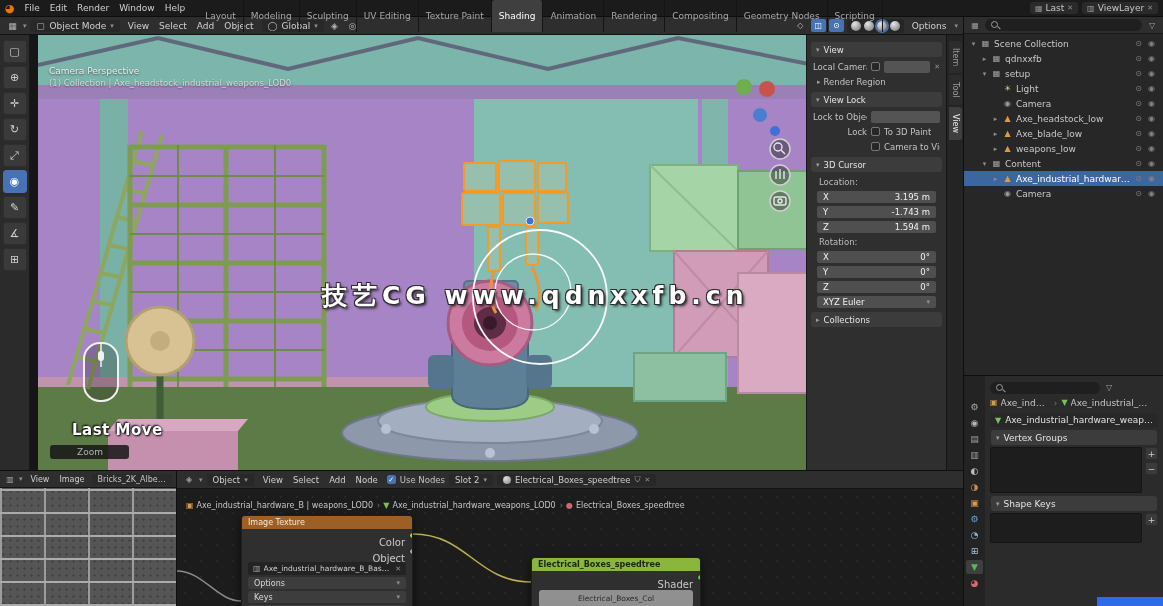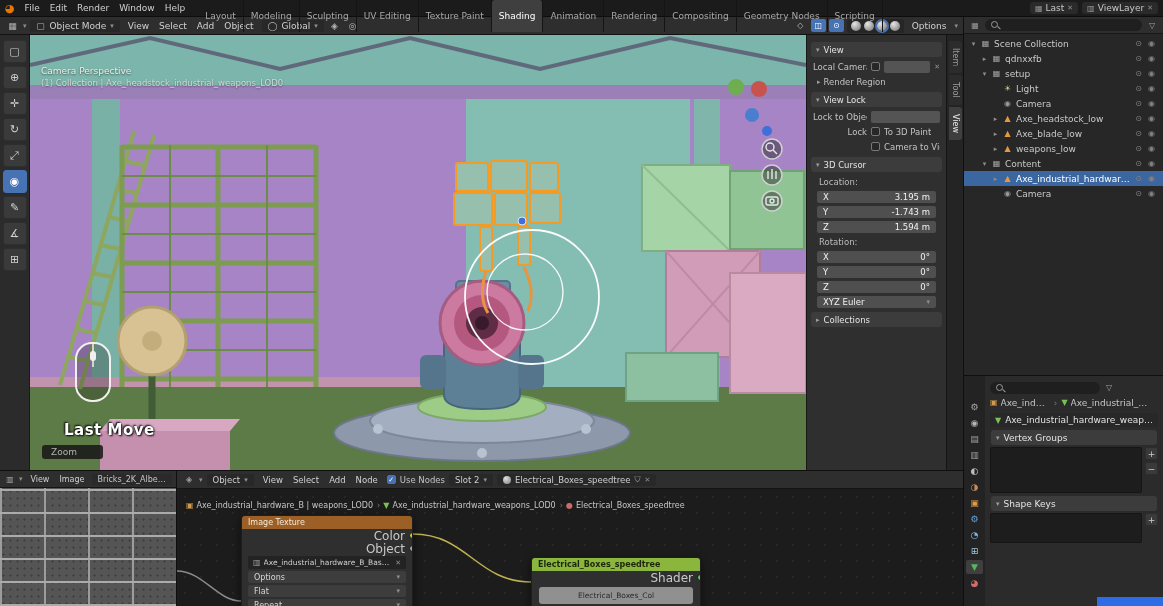--- a/index.html
+++ b/index.html
@@ -35,30 +35,30 @@
   .sph.on{box-shadow:0 0 0 2px #4772b3}
 
   
   .toolbar{left:0;top:35px;width:30px;height:435px;background:#2b2b2b;border-right:1px solid #191919;
            display:flex;flex-direction:column;align-items:center;gap:3px;padding-top:5px;z-index:3}
   .tool-btn{width:24px;height:23px;border-radius:3px;background:#3a3a3a;color:#cfcfcf;display:flex;
             align-items:center;justify-content:center;font-size:11px;border:1px solid #2e2e2e}
   .tool-btn.active{background:#4772b3;border-color:#4772b3;color:#fff}
 
   
-  .viewport{left:30px;top:35px;width:776px;height:435px;overflow:hidden;background:#7cb5ab}
+  .viewport{left:38px;top:35px;width:776px;height:435px;overflow:hidden;background:#7cb5ab}
   .viewport svg{display:block;width:776px;height:435px}
   .vp-label{position:absolute;left:11px;top:31px;color:#ececec;font-size:9px;text-shadow:0 1px 2px rgba(0,0,0,.55)}
   .vp-collection{position:absolute;left:11px;top:43px;color:#e0e0e0;opacity:.82;font-size:8.5px;text-shadow:0 1px 2px rgba(0,0,0,.55)}
   .watermark{position:absolute;left:284px;top:244px;font-size:25px;font-weight:bold;color:#ffffff;letter-spacing:5px;
              white-space:nowrap;text-shadow:-1px -1px 0 #2c2c2c,1px -1px 0 #2c2c2c,-1px 1px 0 #2c2c2c,2px 2px 3px #1a1a1a}
   .last-move{position:absolute;left:34px;top:386px;font-size:15px;font-weight:bold;color:#fff;letter-spacing:.5px;
              text-shadow:1px 1px 2px #000,-1px -1px 2px #000}
   .hint-box{position:absolute;left:12px;top:410px;background:rgba(22,22,22,.85);border-radius:3px;
-            padding:2px 26px 2px 9px;color:#b2b2b2;font-size:9px}
+            padding:2px 26px 2px 27px;color:#b2b2b2;font-size:9px}
 
   
   .npanel{left:806px;top:35px;width:140px;height:435px;background:#2f2f2f;border-left:1px solid #181818;
           padding:4px 3px;overflow:hidden;font-size:8.5px;z-index:3}
   .np-head{display:flex;align-items:center;gap:4px;background:#3c3c3c;border-radius:3px;height:15px;
            padding:0 5px;color:#e4e4e4;margin:3px 1px 2px;white-space:nowrap;overflow:hidden}
   .np-head::before{content:"▾";font-size:7px;color:#9c9c9c}
   .np-head.closed::before{content:"▸"}
   .np-row{display:flex;align-items:center;height:15px;padding:0 3px;gap:4px}
   .np-lab{width:54px;text-align:right;color:#c3c3c3;white-space:nowrap;overflow:hidden;flex-shrink:0}
@@ -141,21 +141,21 @@
   .mat-dot{width:8px;height:8px;border-radius:50%;background:radial-gradient(circle at 35% 30%,#e0e0e0,#7d7d7d)}
   .shield{color:#a9a9a9;font-size:8px}
   .sh-canvas{flex:1;position:relative;overflow:hidden;background-color:#1c1c1c;
              background-image:radial-gradient(#272727 1px,rgba(0,0,0,0) 1px);background-size:16px 16px}
   .sh-path{position:absolute;left:9px;top:12px;display:flex;gap:2px;align-items:center;color:#9b9b9b;font-size:8px;white-space:nowrap}
   .wires{position:absolute;left:0;top:0;width:100%;height:100%;pointer-events:none}
   .node{position:absolute;border-radius:4px;background:#2f2f2f;border:1px solid #1e1e1e;box-shadow:0 3px 8px rgba(0,0,0,.55);overflow:hidden}
   .node-head{height:13px;display:flex;align-items:center;padding:0 6px;font-size:8px;color:#f3ead9;white-space:nowrap;overflow:hidden}
   .nh-orange{background:#9c5f26}
   .nh-green{background:#8ab63d;color:#1d2708;font-weight:bold}
-  .node-row{display:flex;align-items:center;height:13px;padding:0 7px;color:#c9c9c9;font-size:12px;position:relative}
+  .node-row{display:flex;height:13px;padding:8px 7px;color:#c9c9c9;font-size:10px;position:relative}
   .node-row.out{justify-content:flex-end}
   .sock{position:absolute;width:7px;height:7px;border-radius:50%;border:1px solid #151515;top:3px}
   .sock.r{right:-4px}
   .s-yellow{background:#c7c729}.s-grey{background:#a6a6a6}.s-green{background:#63c763}
   .node-field{margin:1px 6px;background:#232323;border-radius:2px;height:13px;display:flex;align-items:center;gap:3px;
               padding:0 5px;color:#cfcfcf;font-size:7.5px;overflow:hidden;white-space:nowrap}
   .node-select{margin:2px 6px;background:#3d3d3d;border-radius:2px;height:12px;display:flex;align-items:center;
                justify-content:space-between;padding:0 6px;color:#d8d8d8;font-size:8px}
   .n2-box{margin:3px 7px;background:#909090;border-radius:3px;height:17px;display:flex;align-items:center;
           justify-content:center;color:#2a2a2a;font-size:7.5px;padding:0 4px;overflow:hidden;white-space:nowrap}
@@ -400,20 +400,21 @@
 
       <g>
         <rect x="46" y="308" width="34" height="58" rx="16" fill="rgba(25,25,25,0.25)" stroke="#f0f0f0" stroke-width="2"></rect>
         <line x1="63" y1="308" x2="63" y2="332" stroke="#f0f0f0" stroke-width="1.5"></line>
         <rect x="60" y="316" width="6" height="10" rx="3" fill="#f0f0f0"></rect>
       </g>
     </svg>
 
     <div class="vp-label">Camera Perspective</div>
     <div class="vp-collection">(1) Collection | Axe_headstock_industrial_weapons_LOD0</div>
+    <div class="watermark">技艺CG www.qdnxxfb.cn</div>
     <div class="last-move">Last Move</div>
     <div class="hint-box">Zoom</div>
   </div>
 
   <div class="npanel abs">
     <div class="np-head">
         <span>View</span>
       </div>
     <div class="np-row">
       <span class="np-lab">Local Camera</span>
@@ -804,21 +805,21 @@
           <span class="x-ico">✕</span>
         </div>
         <div>
 
             <div class="node-select">
               <span>Options</span>
               <span class="car">▾</span>
             </div>
 
             <div class="node-select">
-              <span>Flat</span>
+              <span>Keys</span>
               <span class="car">▾</span>
             </div>
 
             <div class="node-select">
               <span>Repeat</span>
               <span class="car">▾</span>
             </div>
           </div>
 
       </div>

